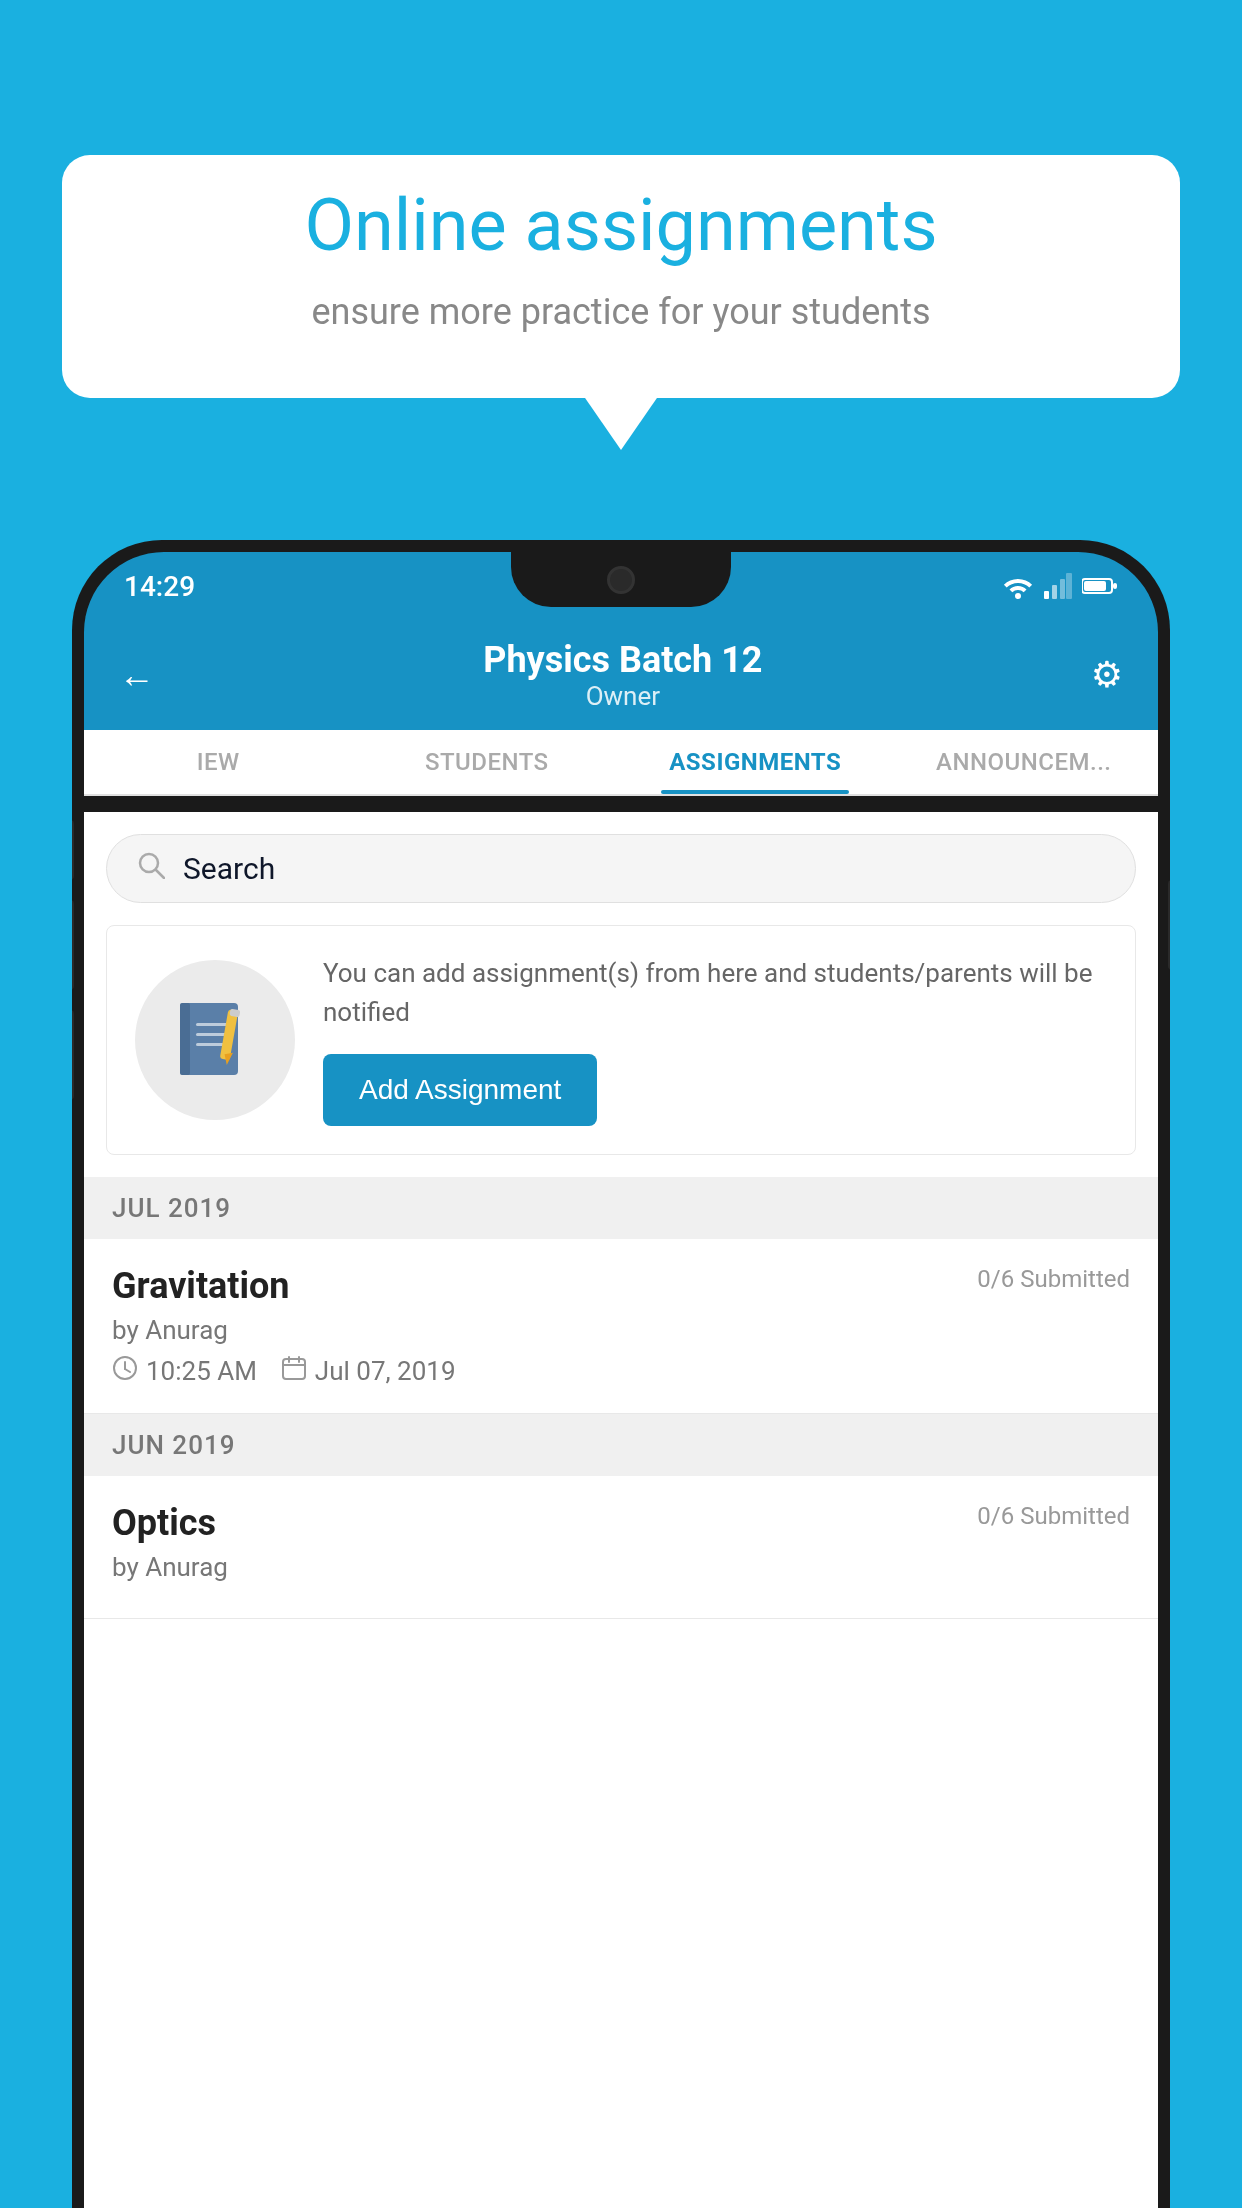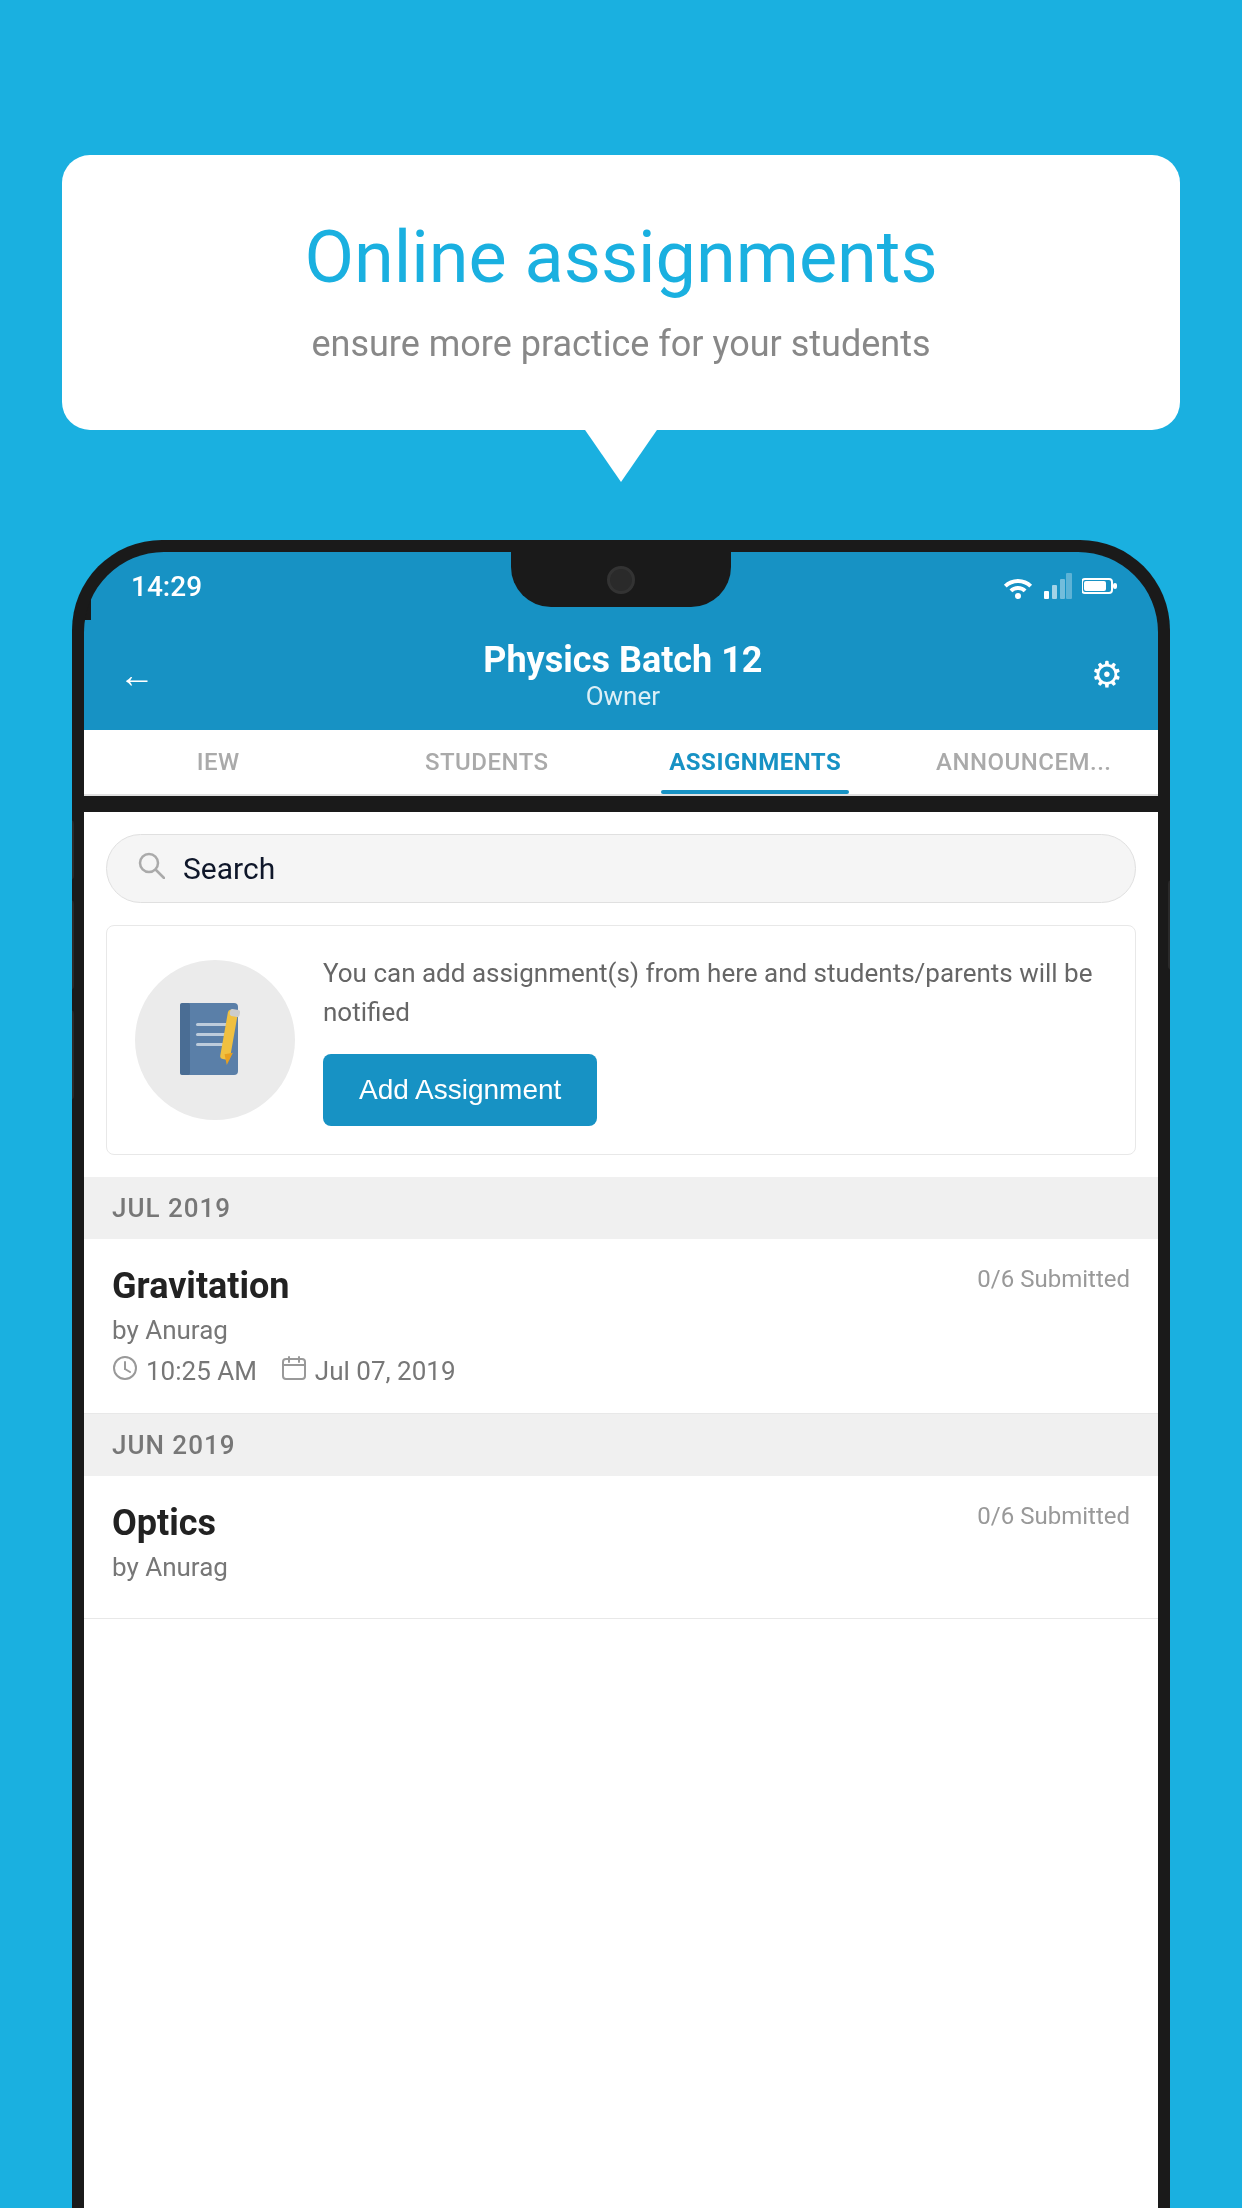--- a/index.html
+++ b/index.html
@@ -20,21 +20,21 @@
       left: 62px;
       right: 62px;
       display: flex;
       flex-direction: column;
       align-items: center;
     }
 
     .speech-bubble {
       background: white;
       border-radius: 28px;
-      padding: 60px 70px 65px;
+      padding: 28px 70px 65px;
       width: 100%;
       text-align: center;
       position: relative;
     }
 
     .speech-bubble::after {
       content: '';
       position: absolute;
       bottom: -52px;
       left: 50%;
@@ -105,21 +105,21 @@
       height: 28px;
       background: #2a2a2a;
       border-radius: 50%;
       border: 3px solid #333;
     }
 
     
     .status-bar {
       position: absolute;
       top: 0;
-      left: 7px;
+      left: 0;
       right: 0;
       height: 68px;
       background: #1792c4;
       display: flex;
       align-items: center;
       justify-content: space-between;
       padding: 0 40px;
       z-index: 50;
     }
 

